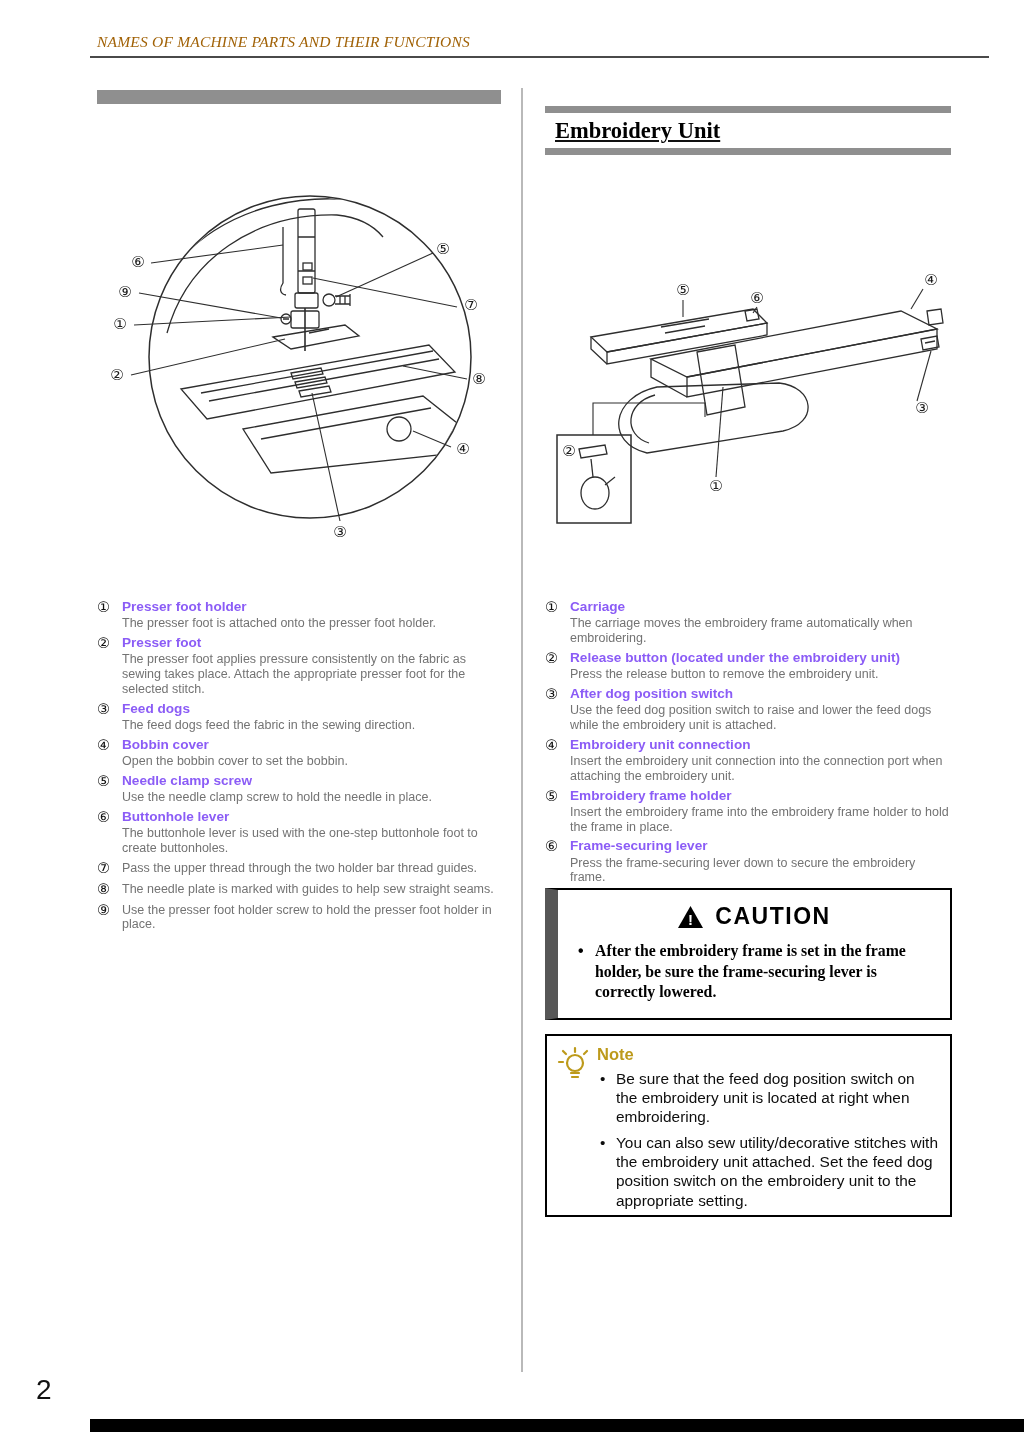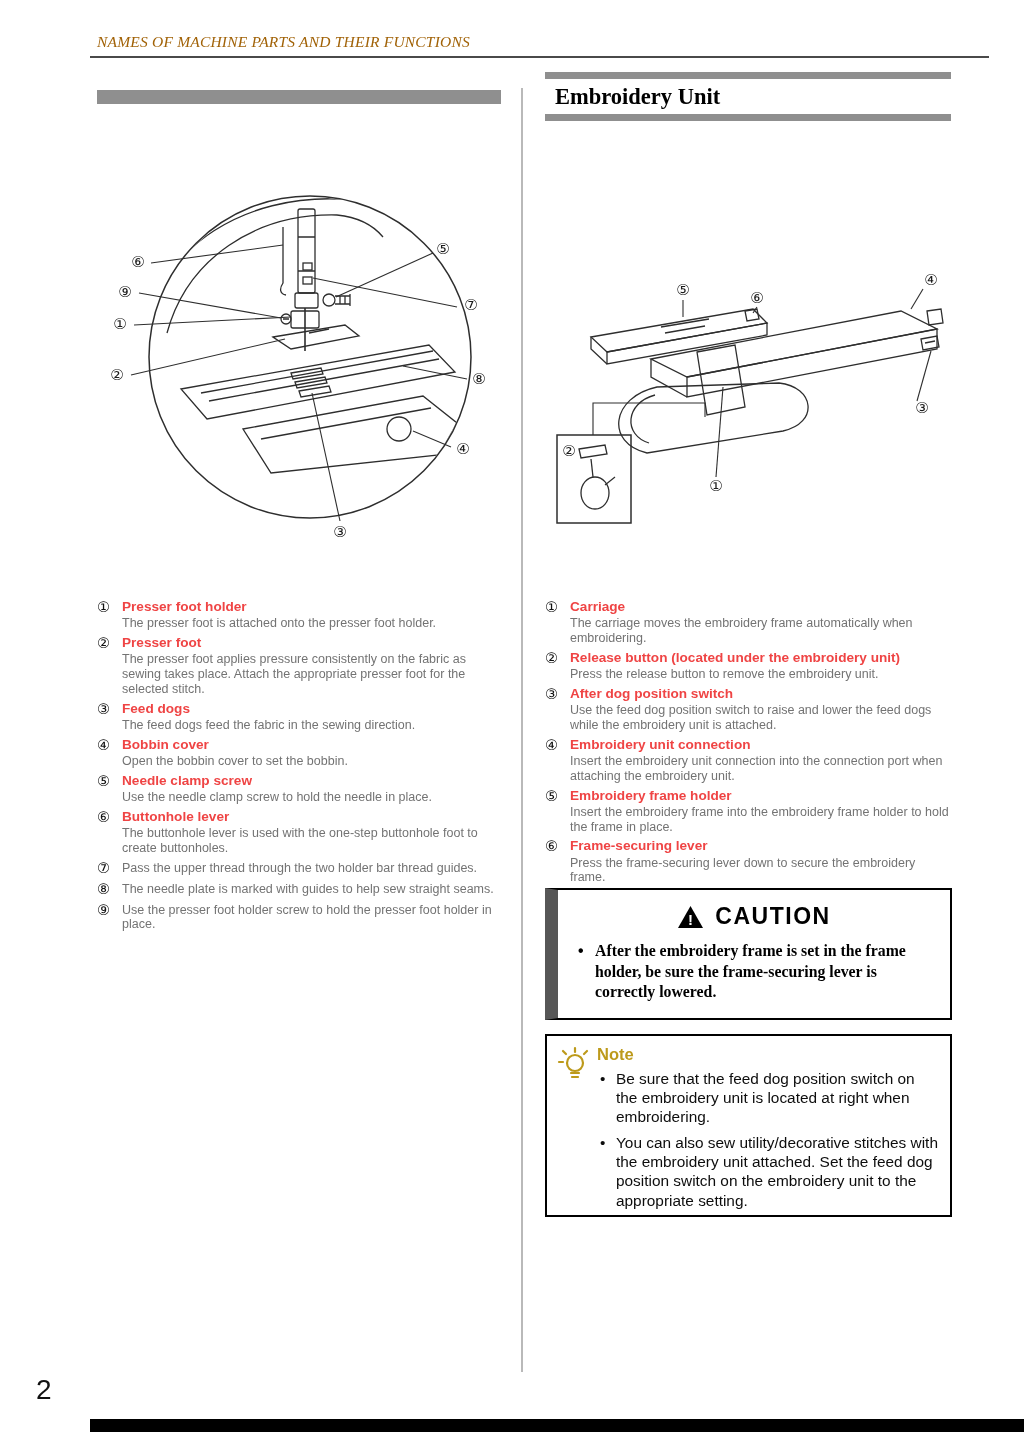--- a/index.html
+++ b/index.html
@@ -27,21 +27,21 @@
   .diag { position:absolute; }
   .diag text { font-family:"DejaVu Sans", sans-serif; }
 
   .def-list { position:absolute; width:406px; }
   .def-item { display:flex; margin-bottom:4px; }
   .def-item .num {
     flex:0 0 25px; width:25px; font-family:"DejaVu Sans", sans-serif;
     font-size:14.5px; line-height:1.1; padding-top:1px; color:#111;
   }
   .def-item .body { flex:1; }
-  .def-item .term { font-weight:bold; font-size:13.6px; line-height:1.2; color:#ef4444; }
+  .def-item .term { font-weight:bold; font-size:13.6px; line-height:1.2; color:#8b5cf6; }
   .def-item .desc { font-size:12.5px; line-height:1.18; margin-top:1px; color:#737373; }
 
   .caution {
     position:absolute; left:545px; top:888px; width:407px; height:132px;
     background:#fff; border:2px solid #000; border-left:13px solid #565656;
     padding:10px 16px 8px 16px;
   }
   .caution-title-row { display:flex; justify-content:center; align-items:center; gap:11px; margin-top:3px; }
   .caution-title { font-size:23px; font-weight:bold; letter-spacing:1.5px; color:#000; }
   .caution-body {
@@ -70,21 +70,21 @@
 
   <div class="doc-header">NAMES OF MACHINE PARTS AND THEIR FUNCTIONS</div>
   <div class="header-rule"></div>
   <div class="col-divider"></div>
 
   <div class="section-head" style="left:97px; top:90px; width:404px;">
     <div class="bar"></div>
     <div class="bar"></div>
   </div>
 
-  <div class="section-head" style="left:545px; top:72px; width:406px;">
+  <div class="section-head" style="left:545px; top:106px; width:406px;text-decoration:underline;">
     <div class="bar"></div>
     <div class="ttl">Embroidery Unit</div>
     <div class="bar"></div>
   </div>
 
   <svg class="diag" style="left:105px; top:175px;" width="400" height="380" viewBox="0 0 400 380">
     <defs>
       <clipPath id="lclip">
           <circle cx="205" cy="182" r="160"></circle>
         </clipPath>

